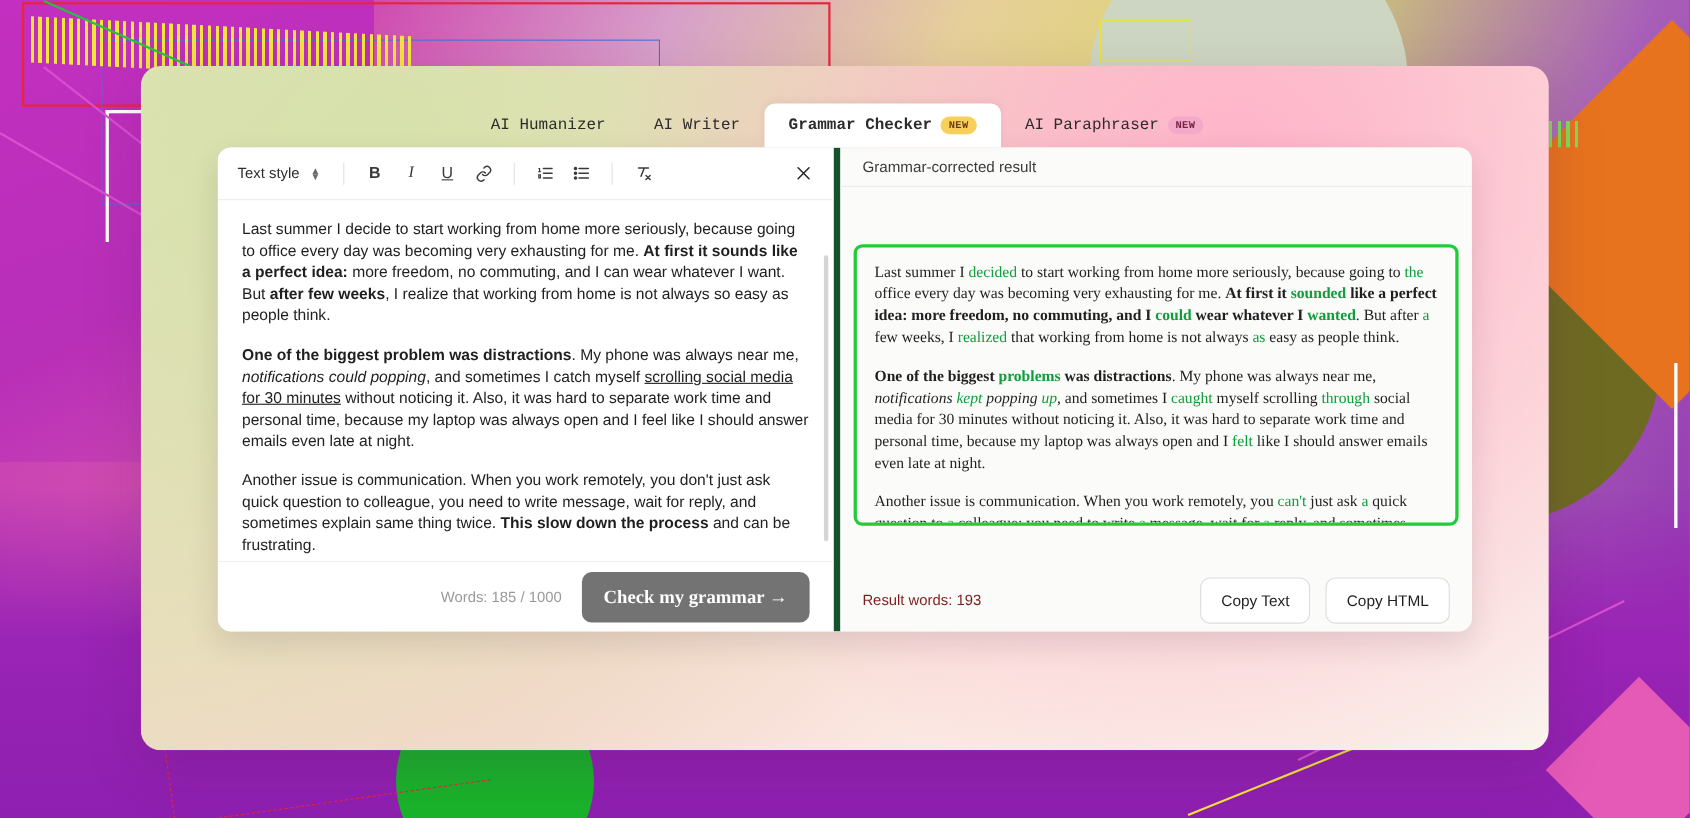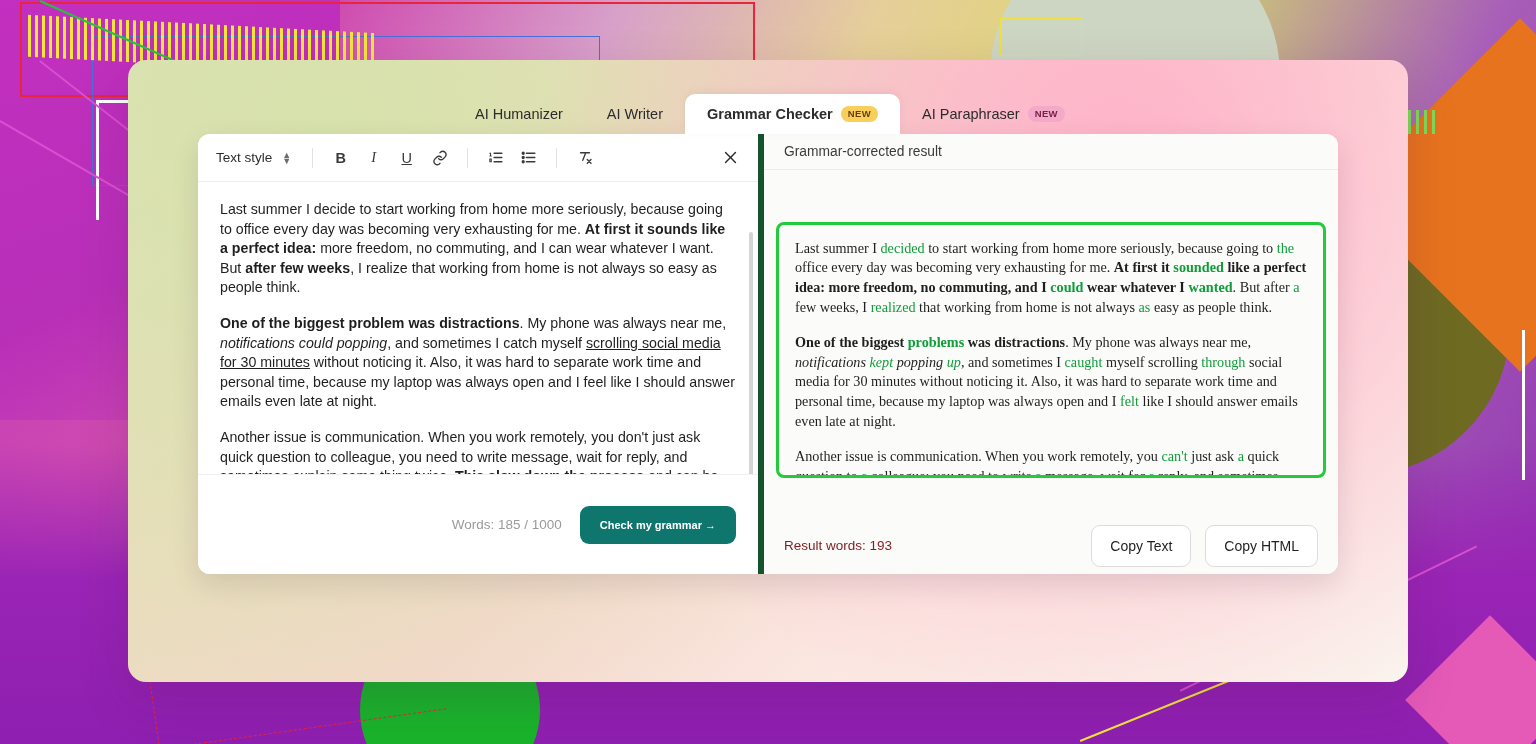--- a/index.html
+++ b/index.html
@@ -112,21 +112,21 @@
     font-size:28px;
     font-weight:bold;
     color:#1b1b1b;
     margin-top:24px;
     letter-spacing:-0.2px;
   }
 
   
   #tabs {
     display:flex; justify-content:center; align-items:flex-start;
-    gap:0px; margin-top:34px; padding-left:4px;
+    gap:0px; margin-top:34px; padding-left:4px;font-family:Liberation Mono, monospace;
   }
   .tab {
     position:relative;
     display:flex; align-items:center; gap:8px;
     padding:12px 22px;
     font-size:14.5px;
     color:#2c2c2c;
     border-radius:10px 10px 0 0;
     cursor:pointer;
     background:transparent;
@@ -214,34 +214,35 @@
     position:relative;
   }
   #editor p { margin:0 0 16px 0; }
   #scrollbar {
     position:absolute; right:5px; top:50px; width:4px; height:260px;
     background:#d5d5d5; border-radius:3px;
   }
 
   
   #left-footer {
-    height:100px;
+    height:64px;
     display:flex; align-items:center; justify-content:flex-end;
     gap:18px; padding:0 22px;
     border-top:1px solid #f0f0f0;
   }
   #word-count { font-size:13.5px; color:#9a9a9a; }
   #check-btn {
-    background:#0f766e;
+    background:#737373;
     color:#fff;
-    font-size:11px; font-weight:bold;
+    font-size:17px; font-weight:bold;
     border:none; border-radius:9px;
     padding:13px 20px;
     cursor:pointer;
     white-space:nowrap;
+    font-family:Liberation Serif, serif;
   }
 
   
   #result-header {
     height:48px;
     display:flex; align-items:center;
     padding:0 20px;
     font-size:13.8px;
     color:#3b3b3b;
     border-bottom:1px solid #ececec;

